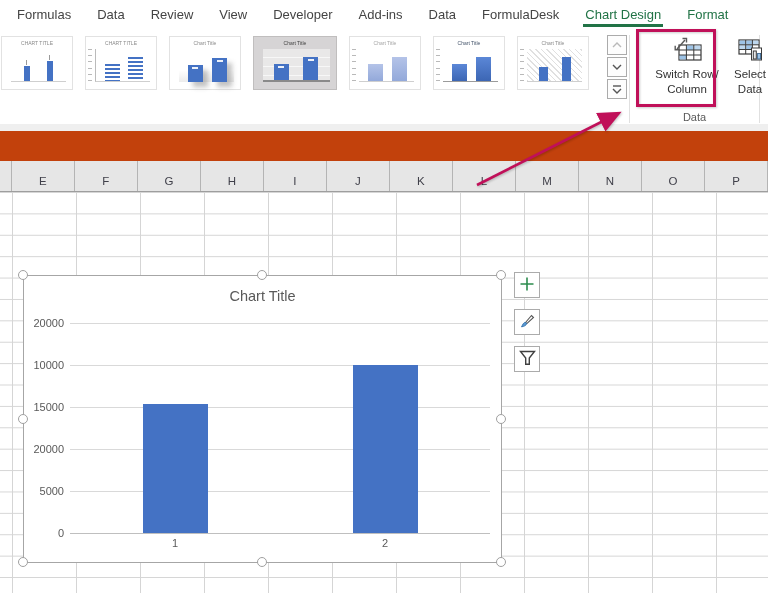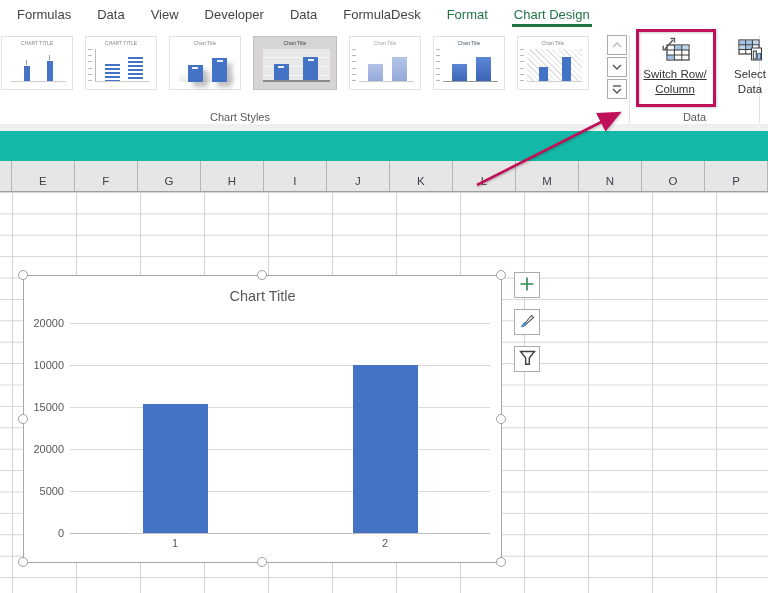--- a/index.html
+++ b/index.html
@@ -1,18 +1,18 @@
 <!DOCTYPE html>
 <html style="--accent-green: #217346; --magenta: #C01059; --bar-blue: #4472C4;"><head>
 <meta charset="utf-8">
 <style>
   * { margin:0; padding:0; box-sizing:border-box; }
   html,body { width:768px; height:593px; overflow:hidden; background:#fff;
     font-family:"Liberation Sans", sans-serif; }
-  .app { position:absolute; inset:0; width:768px; height:593px; background:#14b8a6; }
+  .app { position:absolute; inset:0; width:768px; height:593px; background:#c2410c; }
 
   
   .tabbar { position:absolute; top:0; left:0; width:768px; height:29px;
     background:#fff; display:flex; align-items:center; padding-left:4px; }
   .tab { padding:0 13px; font-size:13px; color:#444; height:29px; display:flex;
     align-items:center; position:relative; cursor:default; white-space:nowrap; }
   .tab.contextual { color:var(--accent-green); }
   .tab.active::after { content:""; position:absolute; left:11px; right:11px; bottom:2px;
     height:3px; background:var(--accent-green); }
 
@@ -71,21 +71,21 @@
   .gallery-scroll { position:absolute; left:607px; top:6px; width:20px; }
   .gsb { width:20px; height:20px; margin-bottom:2px; background:#fdfdfd; border:1px solid #ababab;
     display:flex; align-items:center; justify-content:center; padding:0; cursor:pointer; }
 
   
   .data-grp { position:absolute; left:630px; top:0; width:129px; height:102px; }
   .big-btn { position:absolute; top:4px; display:flex; flex-direction:column; align-items:center;
     background:none; border:none; font-family:inherit; font-size:11.5px; color:#333;
     line-height:15px; cursor:pointer; }
   .big-btn .bicon { height:34px; display:flex; align-items:center; justify-content:center; }
-  .big-btn.switch { left:13px; width:64px;text-decoration:underline; }
+  .big-btn.switch { left:25px; width:64px; }
   .big-btn.select { left:87px; width:42px;margin-left:12px; }
 
   
   .magenta-box { position:absolute; left:636px; top:29px; width:80px; height:78px;
     border:3px solid var(--magenta); pointer-events:none;
     filter:drop-shadow(1px 1px 1px rgba(0,0,0,.2)); }
   .arrow-overlay { position:absolute; inset:0; width:768px; height:593px; pointer-events:none;
     filter:drop-shadow(1.5px 1.5px 1px rgba(0,0,0,.22)); }
 
   
@@ -123,26 +123,28 @@
     padding:0; cursor:pointer; }
 </style>
 </head>
 <body>
 
 <div class="app">
 
   <div class="tabbar">
       <div class="tab">Formulas</div>
       <div class="tab">Data</div>
+      <div class="tab">Review</div>
       <div class="tab">View</div>
       <div class="tab">Developer</div>
+      <div class="tab">Add-ins</div>
       <div class="tab">Data</div>
       <div class="tab">FormulaDesk</div>
+      <div class="tab contextual active">Chart Design</div>
       <div class="tab contextual">Format</div>
-      <div class="tab contextual active">Chart Design</div>
     </div>
 
   <div class="ribbon">
     <div class="gray-strip"></div>
 
     <div class="gallery">
         <div class="thumb style-1">
           <div class="tt">CHART TITLE</div>
           <div class="plot">
             <i class="b b1"></i>
@@ -237,21 +239,20 @@
           </svg>
       </button>
       <button class="gsb">
         <svg width="10" height="9" viewBox="0 0 10 9">
             <path d="M1 1 H9" stroke="#555" stroke-width="1.4"></path>
             <path d="M1 4 L5 8 L9 4" fill="none" stroke="#555" stroke-width="1.4"></path>
           </svg>
       </button>
     </div>
 
-    <div class="group-label cs">Chart Styles</div>
 
     <div class="vdiv d1"></div>
     <div class="vdiv d2"></div>
 
     <div class="data-grp">
       <button class="big-btn switch">
         <span class="bicon">
           <svg width="30" height="28" viewBox="0 0 30 28">
             <g transform="translate(7,9)">
               <rect x="0" y="0" width="22" height="15" fill="#fff" stroke="#3a3a3a" stroke-width="1.2"></rect>

